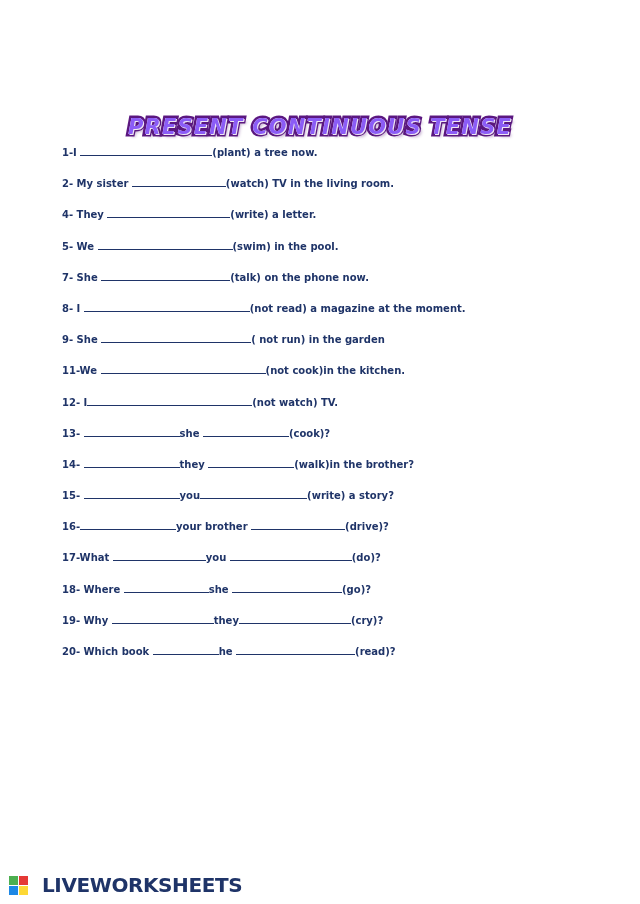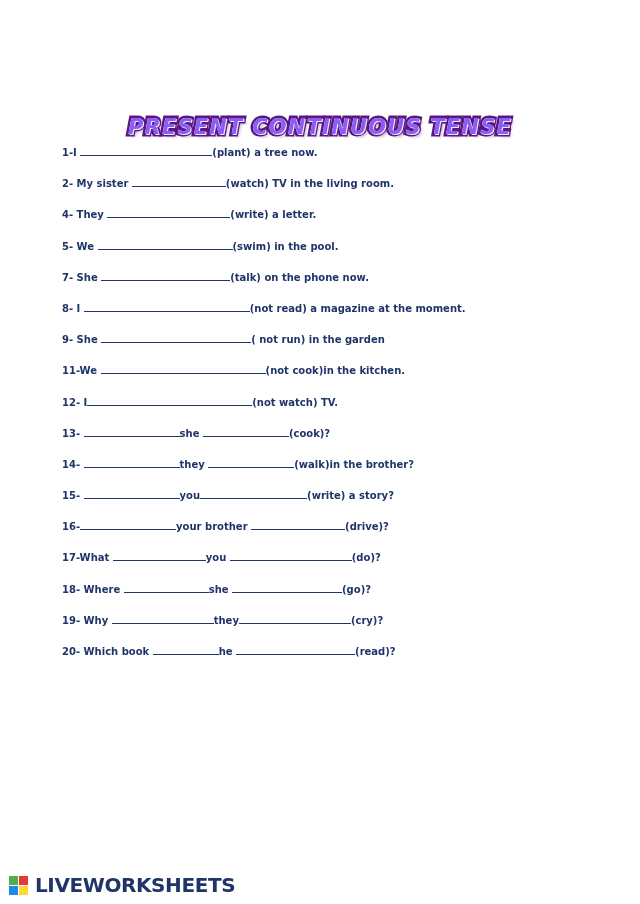--- a/index.html
+++ b/index.html
@@ -79,21 +79,21 @@
     margin: 0 0px;
   }
 
   
   .footer {
     position: absolute;
     left: 9px;
     top: 876px;
     display: flex;
     align-items: center;
-    gap: 7px;
+    gap: 14px;
   }
   .logo-grid {
     width: 19px;
     height: 19px;
     display: grid;
     grid-template-columns: 1fr 1fr;
     grid-template-rows: 1fr 1fr;
     gap: 1px;
     flex: none;
   }

